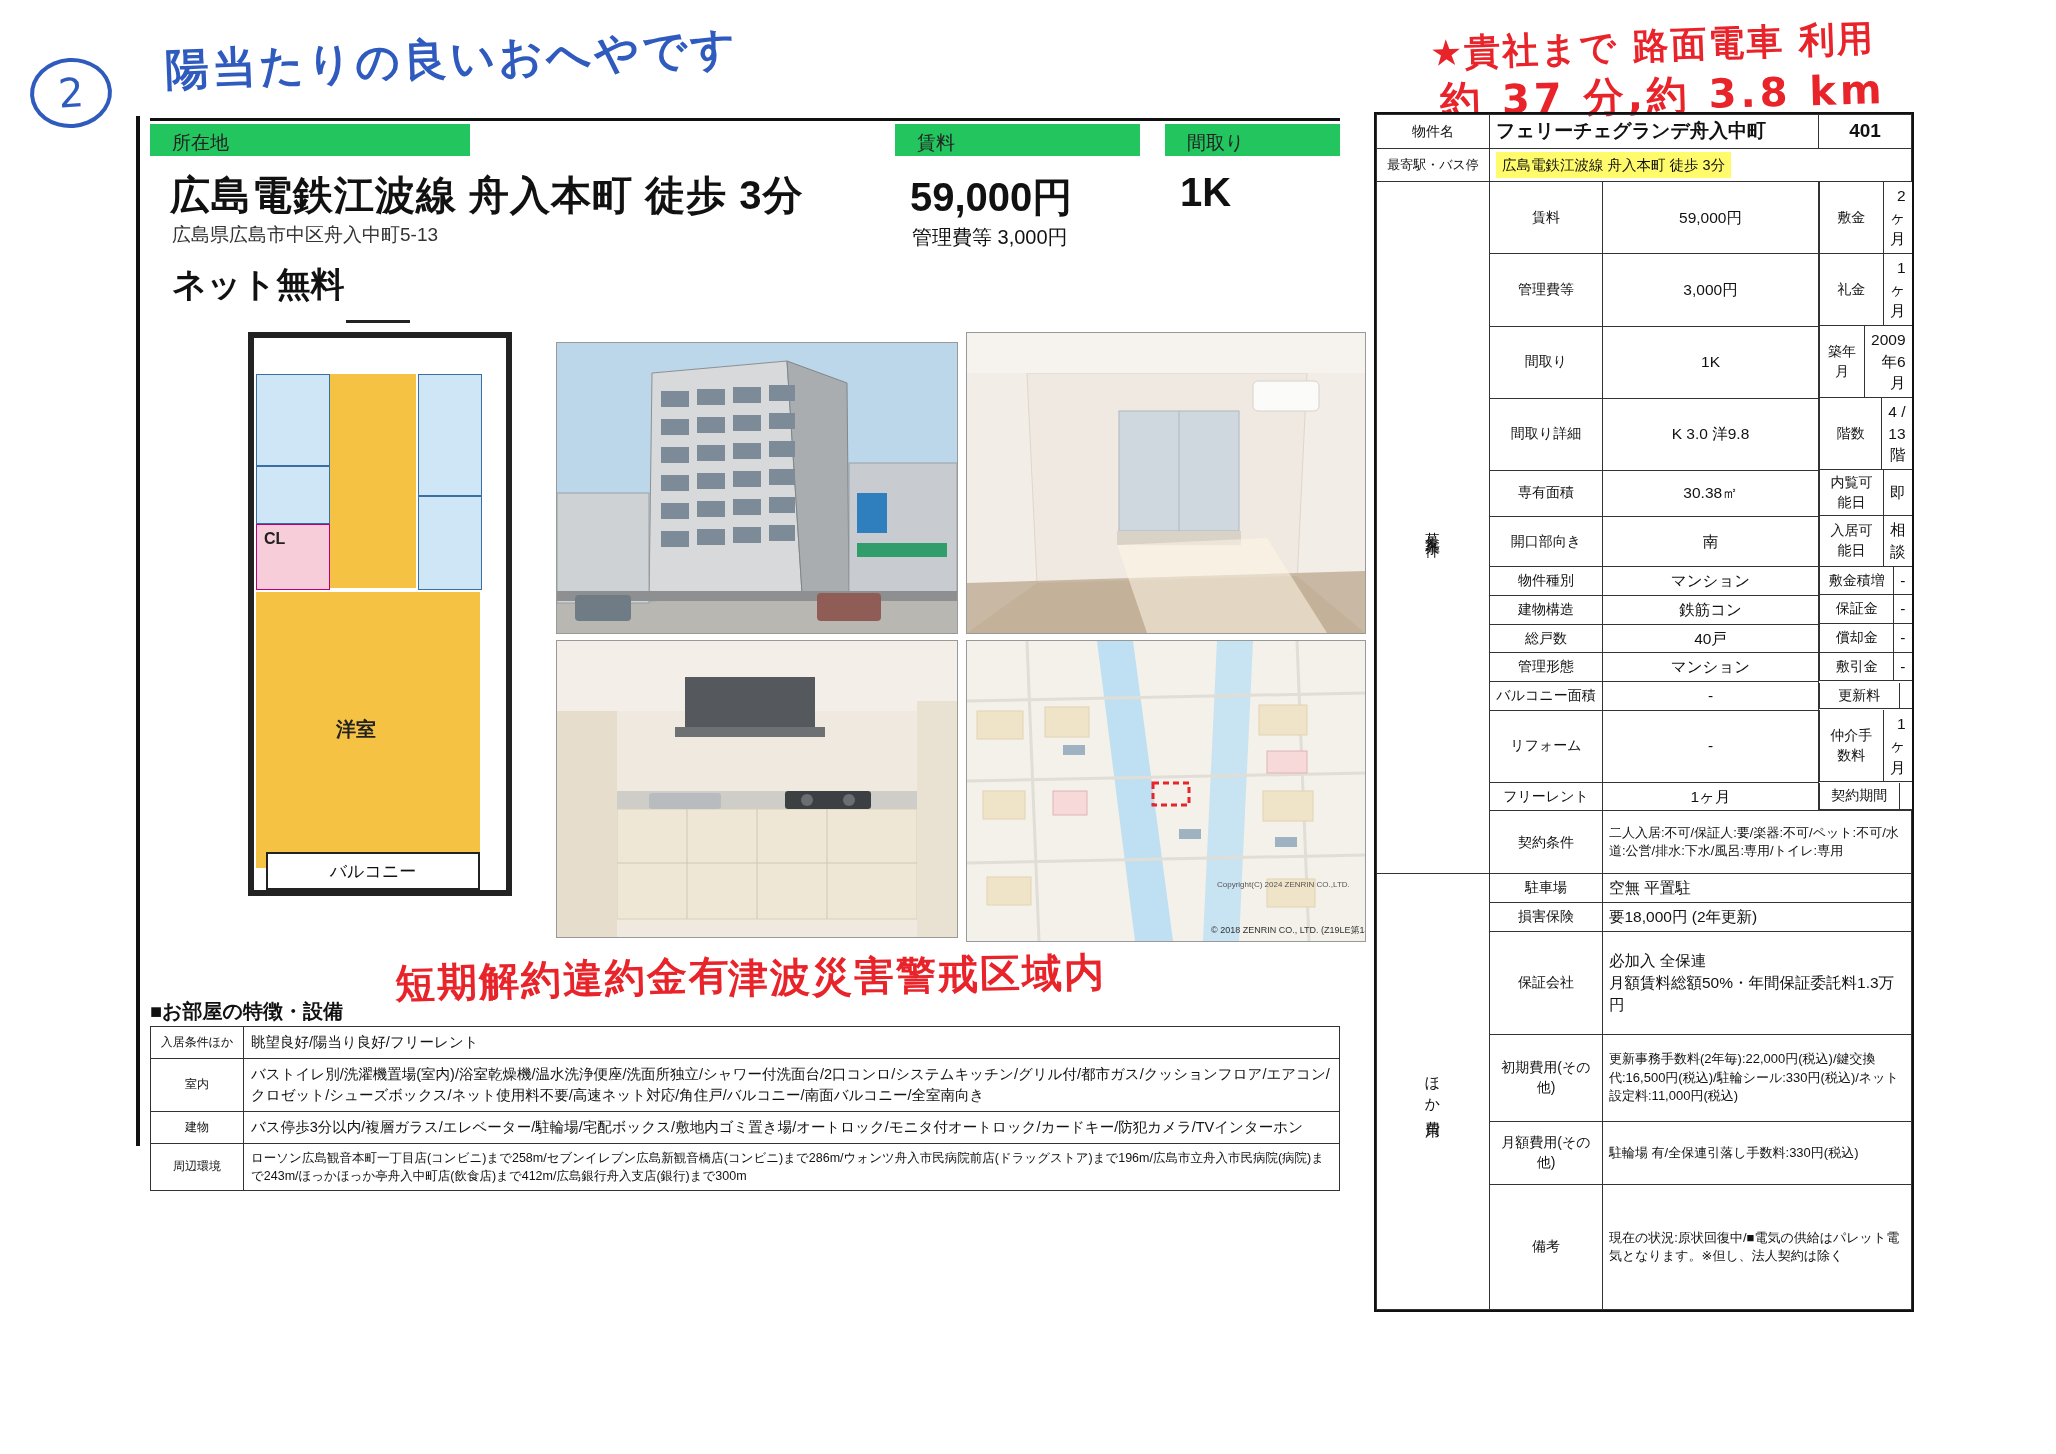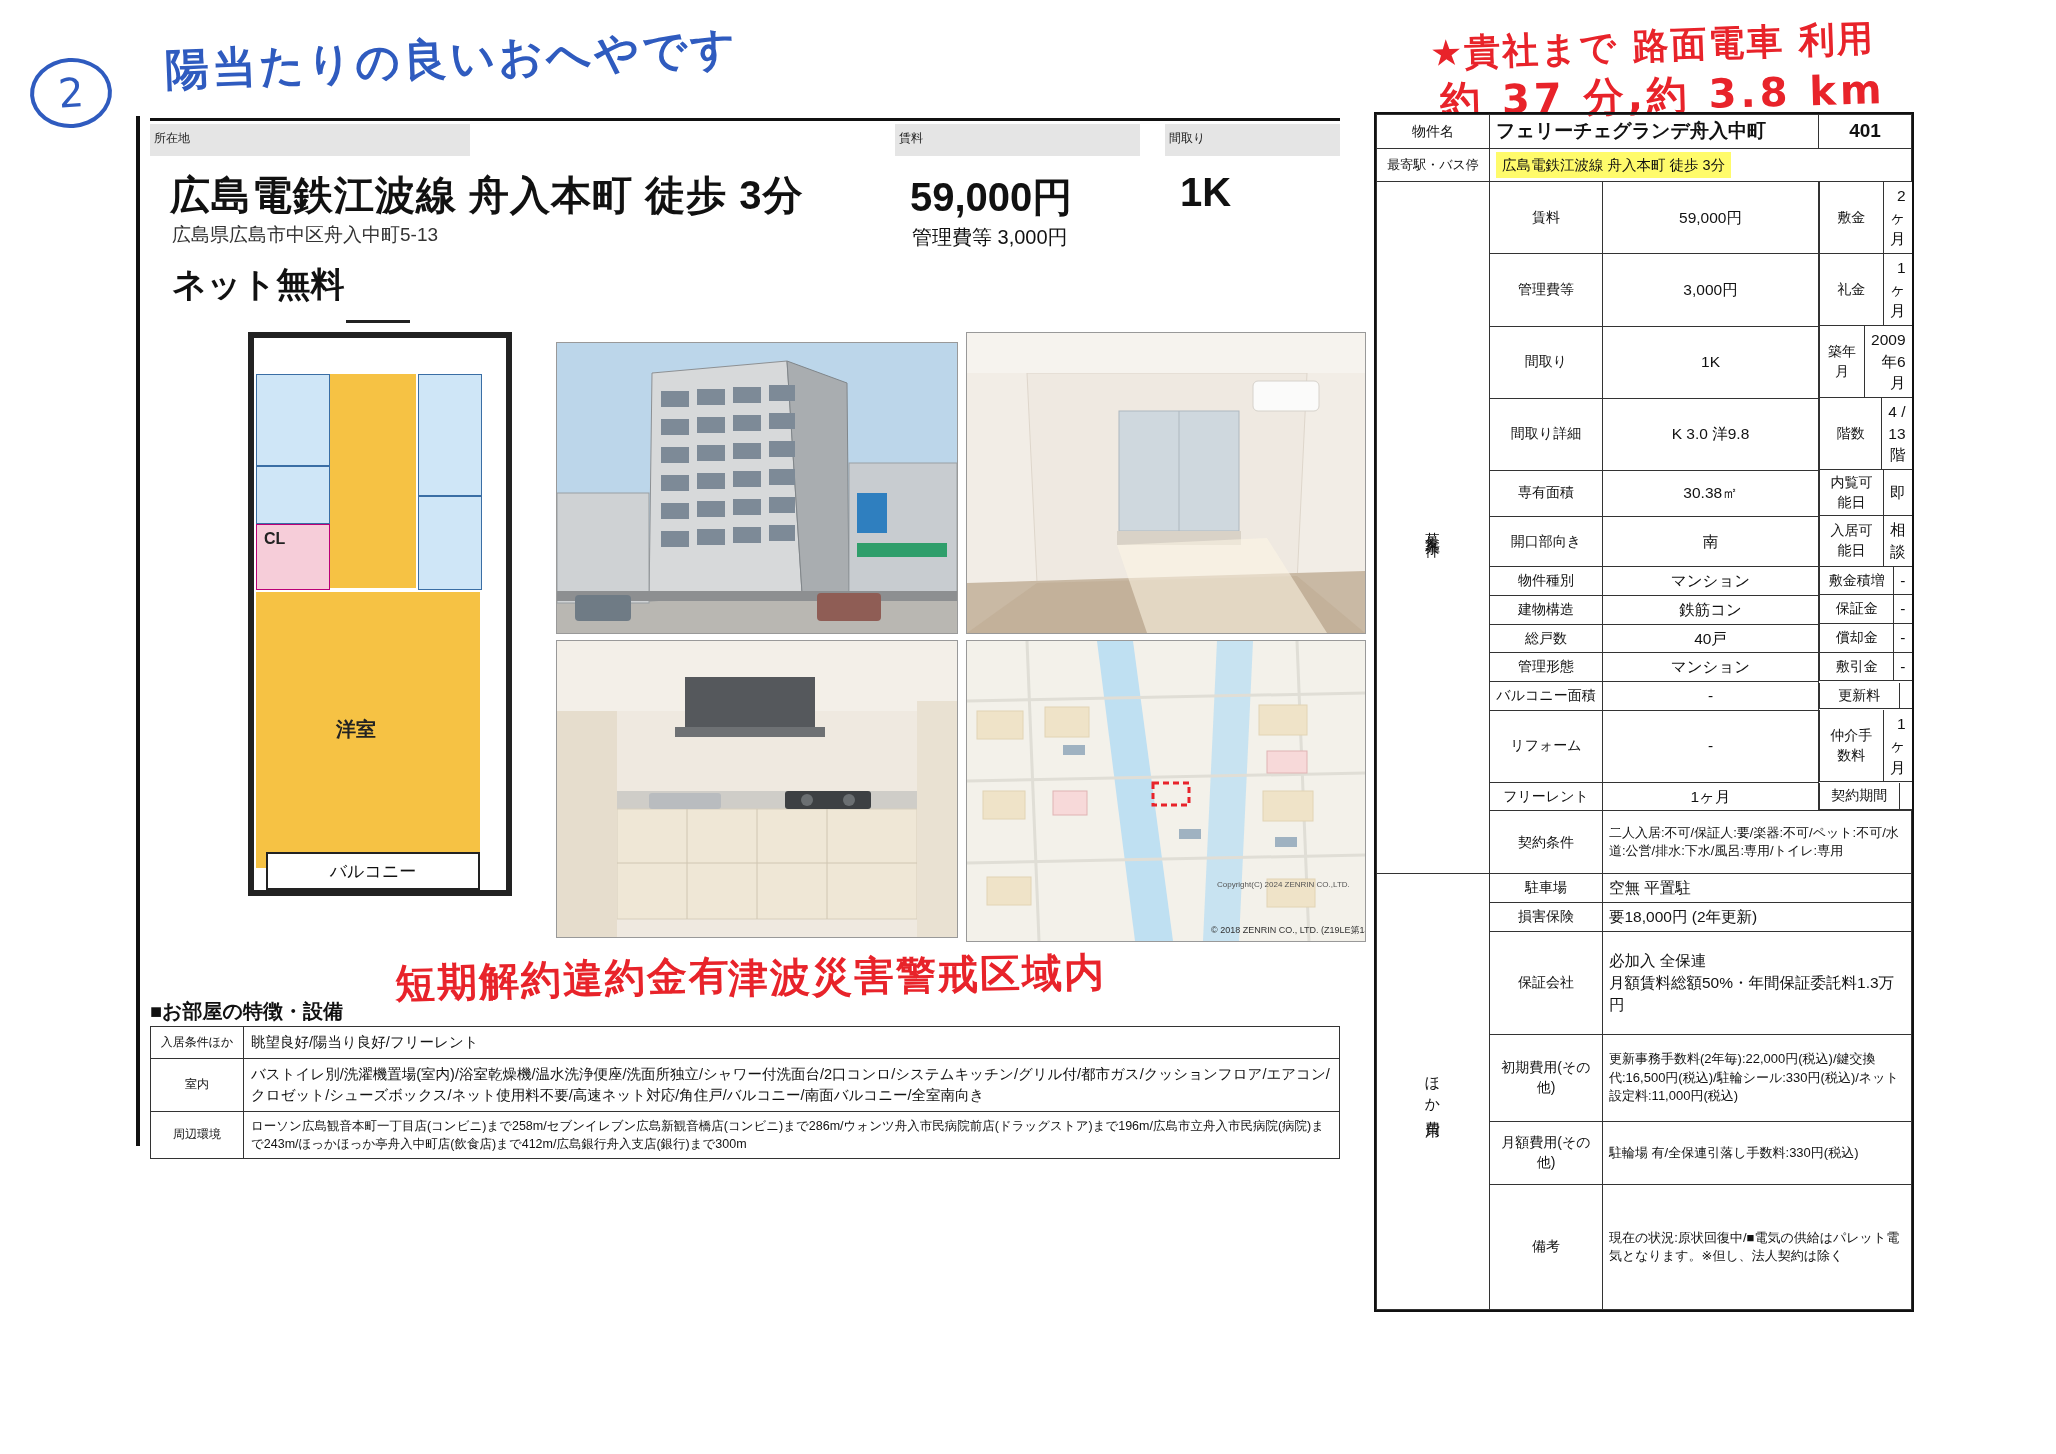--- a/index.html
+++ b/index.html
@@ -11,21 +11,21 @@
   .hw-blue{color:#2f5bbf;}
   .hw-red{color:#e8232a;}
   .circle-num{position:absolute;left:30px;top:58px;width:74px;height:62px;border:4px solid #2f5bbf;border-radius:50%;color:#2f5bbf;font-size:40px;display:flex;align-items:center;justify-content:center;font-family:"DejaVu Sans",sans-serif;transform:rotate(-4deg);}
   .hw-top{left:165px;top:30px;font-size:44px;letter-spacing:3px;transform:rotate(-2.2deg);}
   .hw-tr1{left:1430px;top:22px;font-size:36px;letter-spacing:2px;transform:rotate(-2deg);}
   .hw-tr2{left:1440px;top:68px;font-size:40px;letter-spacing:4px;transform:rotate(-1.5deg);}
   .hw-mid1{left:395px;top:952px;font-size:40px;letter-spacing:2px;transform:rotate(-1.5deg);}
   .hw-mid2{left:728px;top:948px;font-size:40px;letter-spacing:2px;transform:rotate(-1deg);}
 
   
-  .lbl-green{position:absolute;background:#e5e5e5;color:#222;font-size:12px;padding:6px 4px;box-sizing:border-box;}
+  .lbl-green{position:absolute;background:#22c55e;color:#222;font-size:19px;padding:6px 22px;box-sizing:border-box;}
   .hdr-addr{left:150px;top:124px;width:320px;height:32px;}
   .hdr-rent{left:895px;top:124px;width:245px;height:32px;}
   .hdr-plan{left:1165px;top:124px;width:175px;height:32px;}
   .v-addr{position:absolute;left:170px;top:168px;font-size:40px;font-weight:700;letter-spacing:1px;}
   .v-addr-sub{position:absolute;left:172px;top:222px;font-size:19px;color:#333;}
   .v-net{position:absolute;left:172px;top:262px;font-size:34px;font-weight:700;}
   .v-rent{position:absolute;left:910px;top:170px;font-size:40px;font-weight:700;}
   .v-rent-sub{position:absolute;left:912px;top:224px;font-size:20px;}
   .v-plan{position:absolute;left:1180px;top:170px;font-size:40px;font-weight:700;}
 
@@ -240,20 +240,24 @@
     <tbody>
         <tr>
       <td class="k">入居条件ほか</td>
       <td>眺望良好/陽当り良好/フリーレント</td>
     </tr>
     <tr>
       <td class="k">室内</td>
       <td>バストイレ別/洗濯機置場(室内)/浴室乾燥機/温水洗浄便座/洗面所独立/シャワー付洗面台/2口コンロ/システムキッチン/グリル付/都市ガス/クッションフロア/エアコン/クロゼット/シューズボックス/ネット使用料不要/高速ネット対応/角住戸/バルコニー/南面バルコニー/全室南向き</td>
     </tr>
     <tr>
+      <td class="k">建物</td>
+      <td>バス停歩3分以内/複層ガラス/エレベーター/駐輪場/宅配ボックス/敷地内ゴミ置き場/オートロック/モニタ付オートロック/カードキー/防犯カメラ/TVインターホン</td>
+    </tr>
+    <tr>
       <td class="k">周辺環境</td>
       <td class="x-small">ローソン広島観音本町一丁目店(コンビニ)まで258m/セブンイレブン広島新観音橋店(コンビニ)まで286m/ウォンツ舟入市民病院前店(ドラッグストア)まで196m/広島市立舟入市民病院(病院)まで243m/ほっかほっか亭舟入中町店(飲食店)まで412m/広島銀行舟入支店(銀行)まで300m</td>
     </tr>
   </tbody>
     </table>
 
   <div class="rp">
     <table class="rt">
       <tbody>
           <tr class="name-row">

